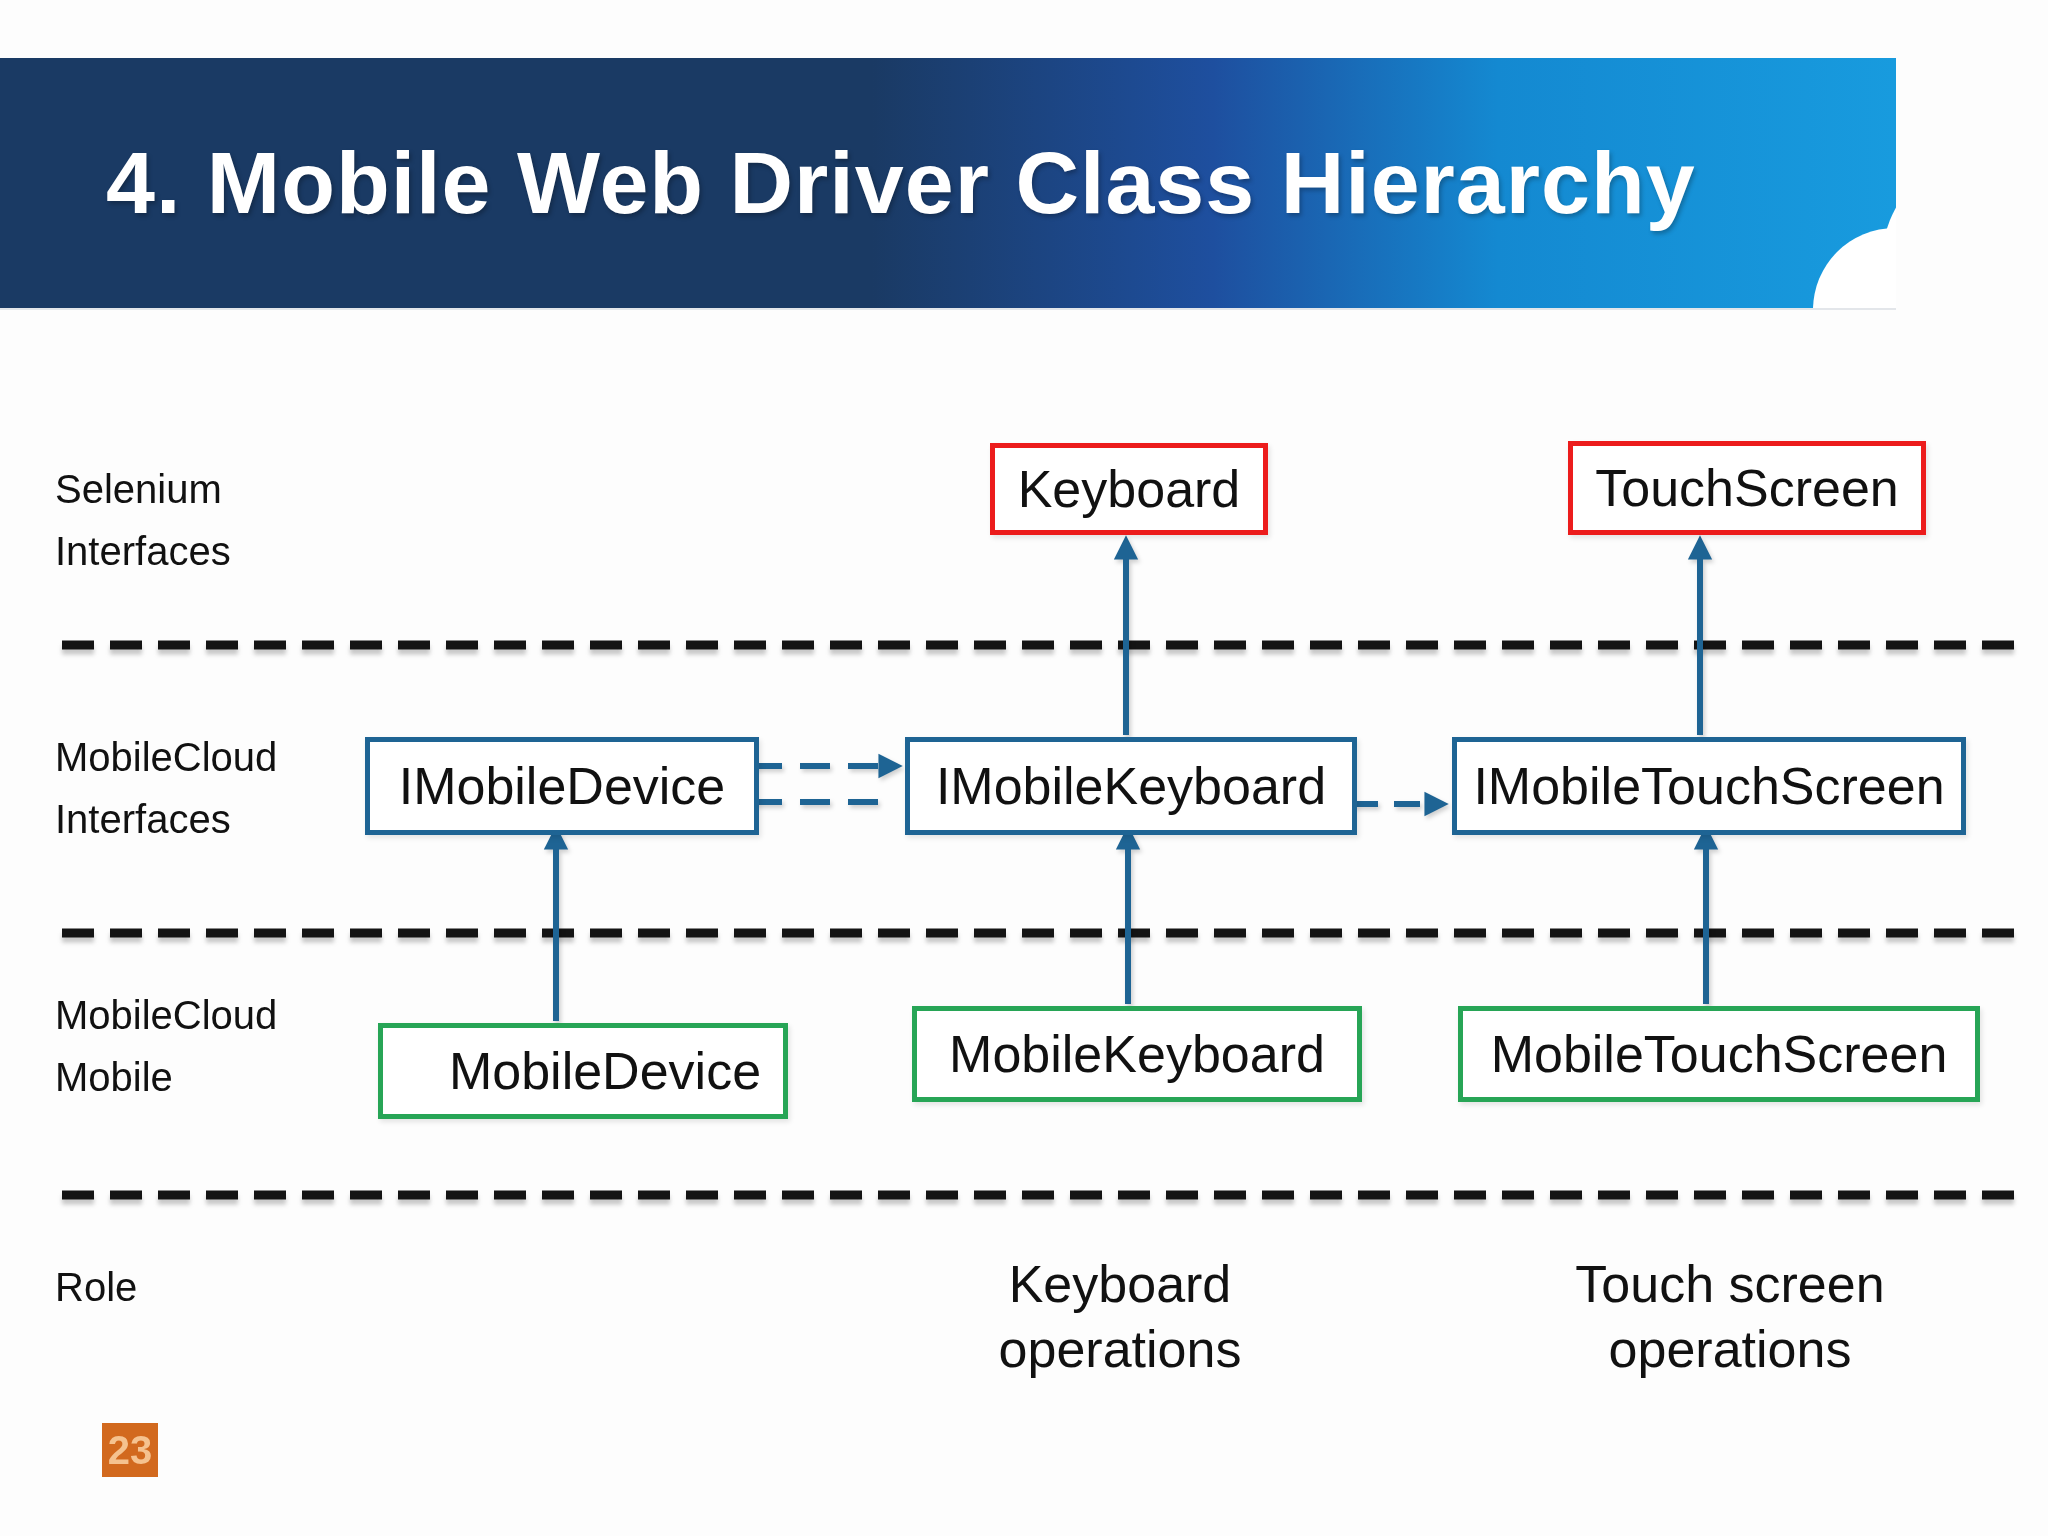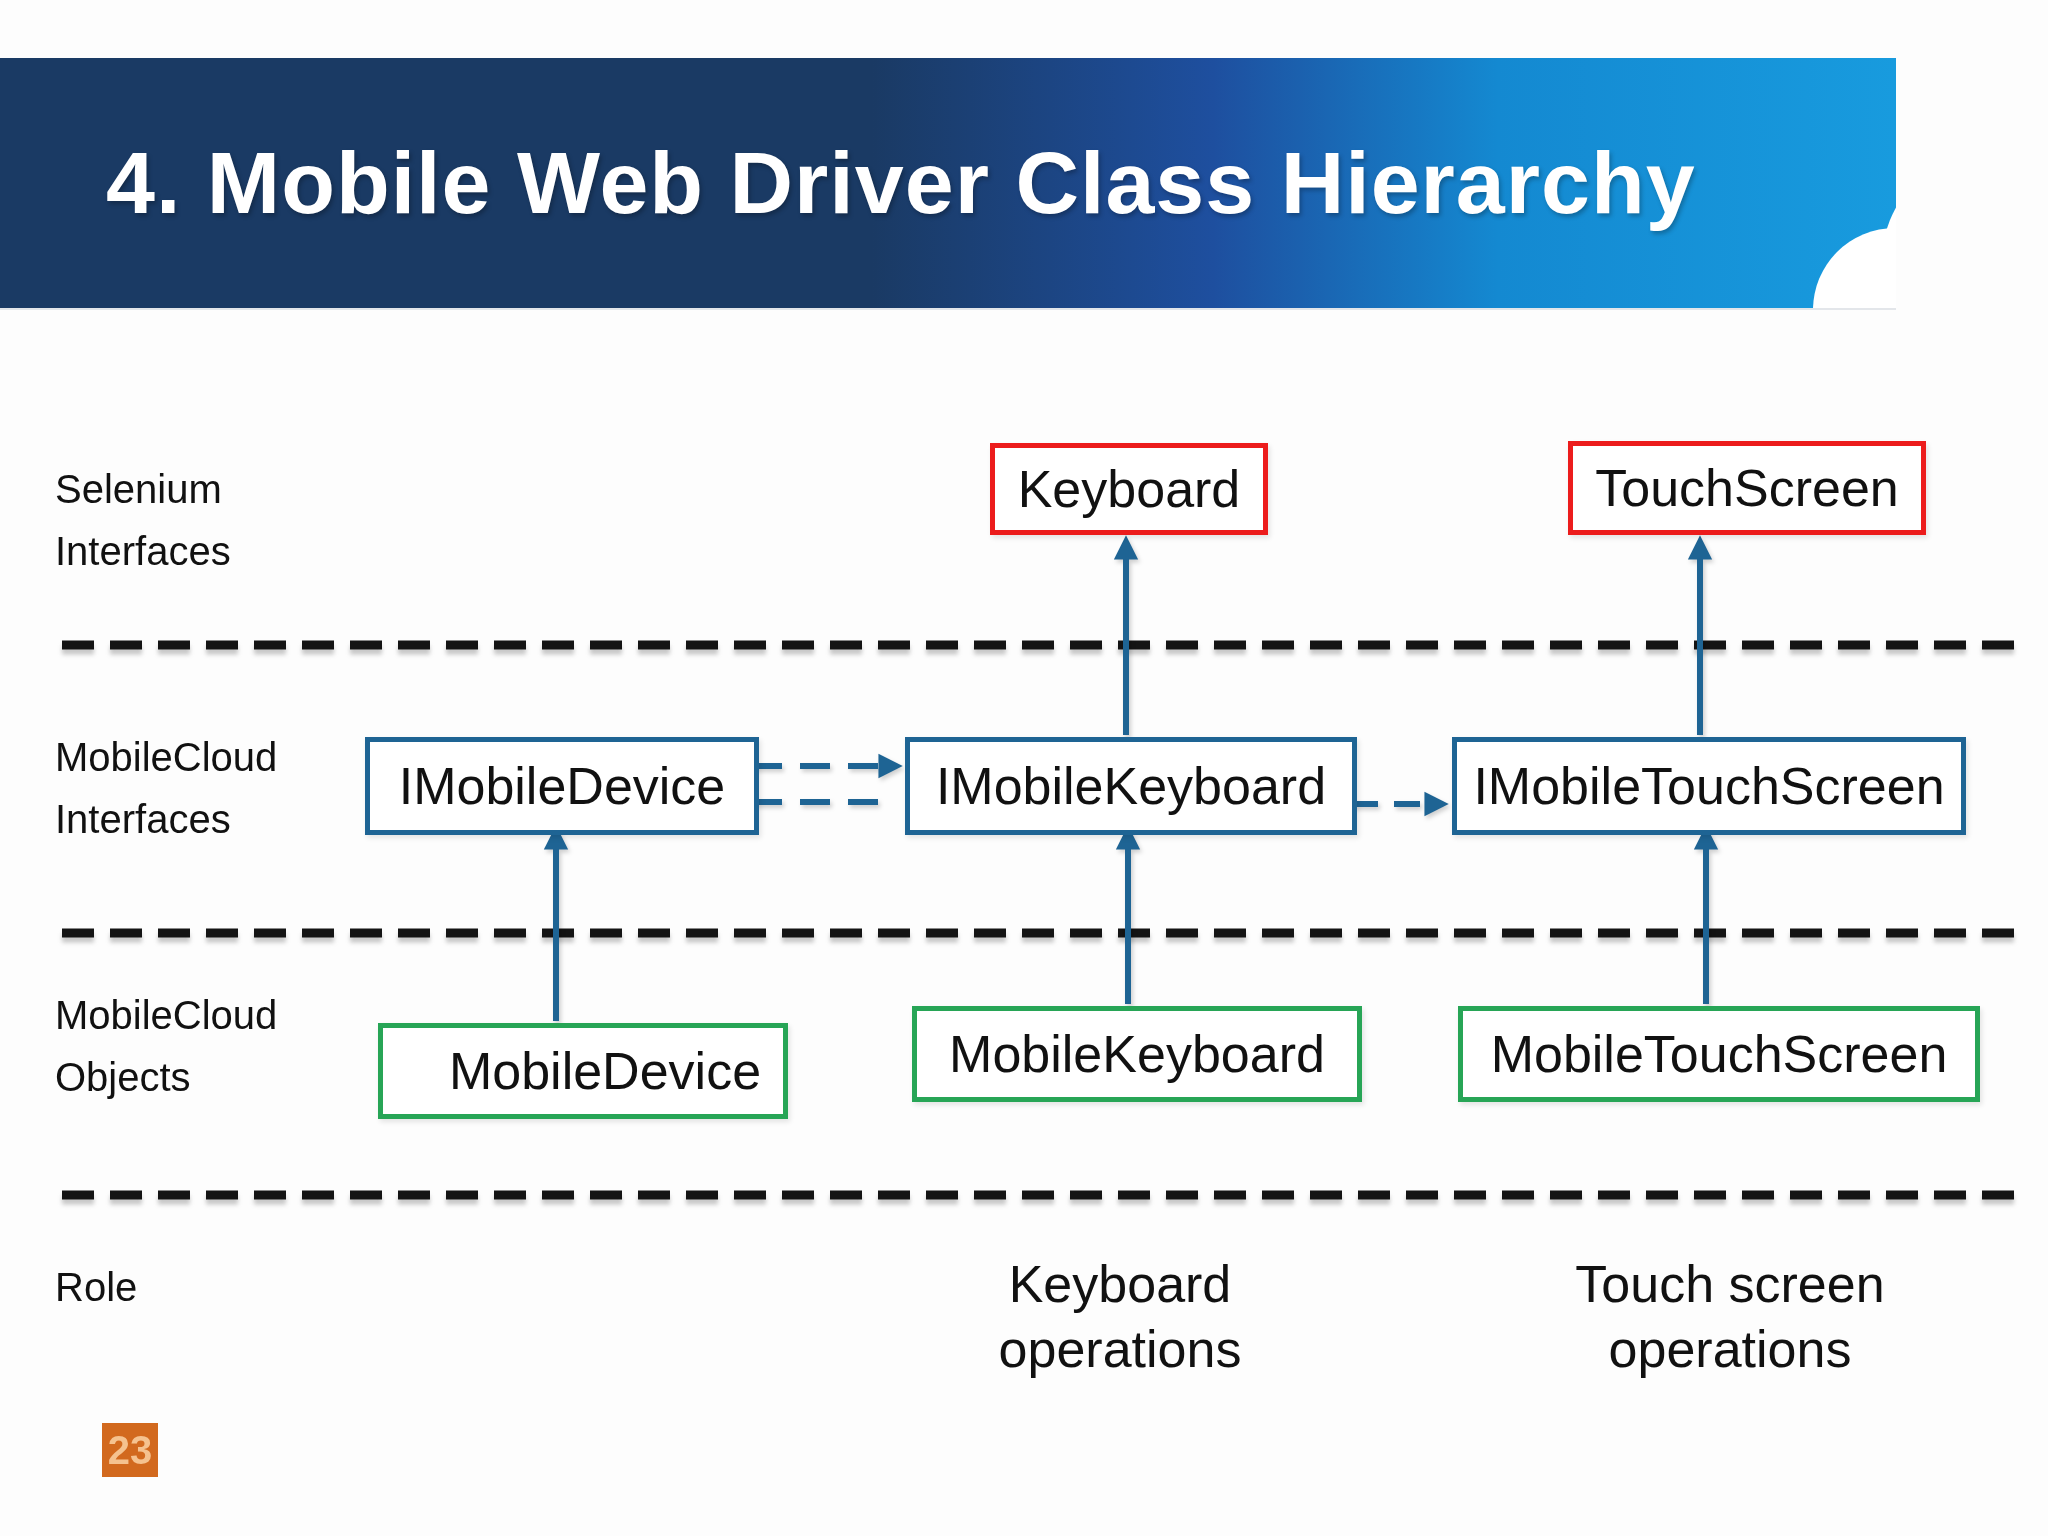--- a/index.html
+++ b/index.html
@@ -73,21 +73,21 @@
   <div class="row-label lbl-selenium">
     <div>Selenium</div>
     <div>Interfaces</div>
   </div>
   <div class="row-label lbl-mc-int">
     <div>MobileCloud</div>
     <div>Interfaces</div>
   </div>
   <div class="row-label lbl-mc-obj">
     <div>MobileCloud</div>
-    <div>Objects</div>
+    <div>Mobile</div>
   </div>
   <div class="row-label lbl-role">
     <div>Role</div>
   </div>
 
   <svg class="connector-layer" width="2048" height="1536" viewBox="0 0 2048 1536">
     <defs>
       <marker id="arrowhead" viewBox="0 0 10 10" refX="7" refY="5" markerWidth="4.5" markerHeight="4.5" orient="auto">
         <path d="M0.5,0.5 L9.5,5 L0.5,9.5 z" fill="#1e6494"></path>
       </marker>

